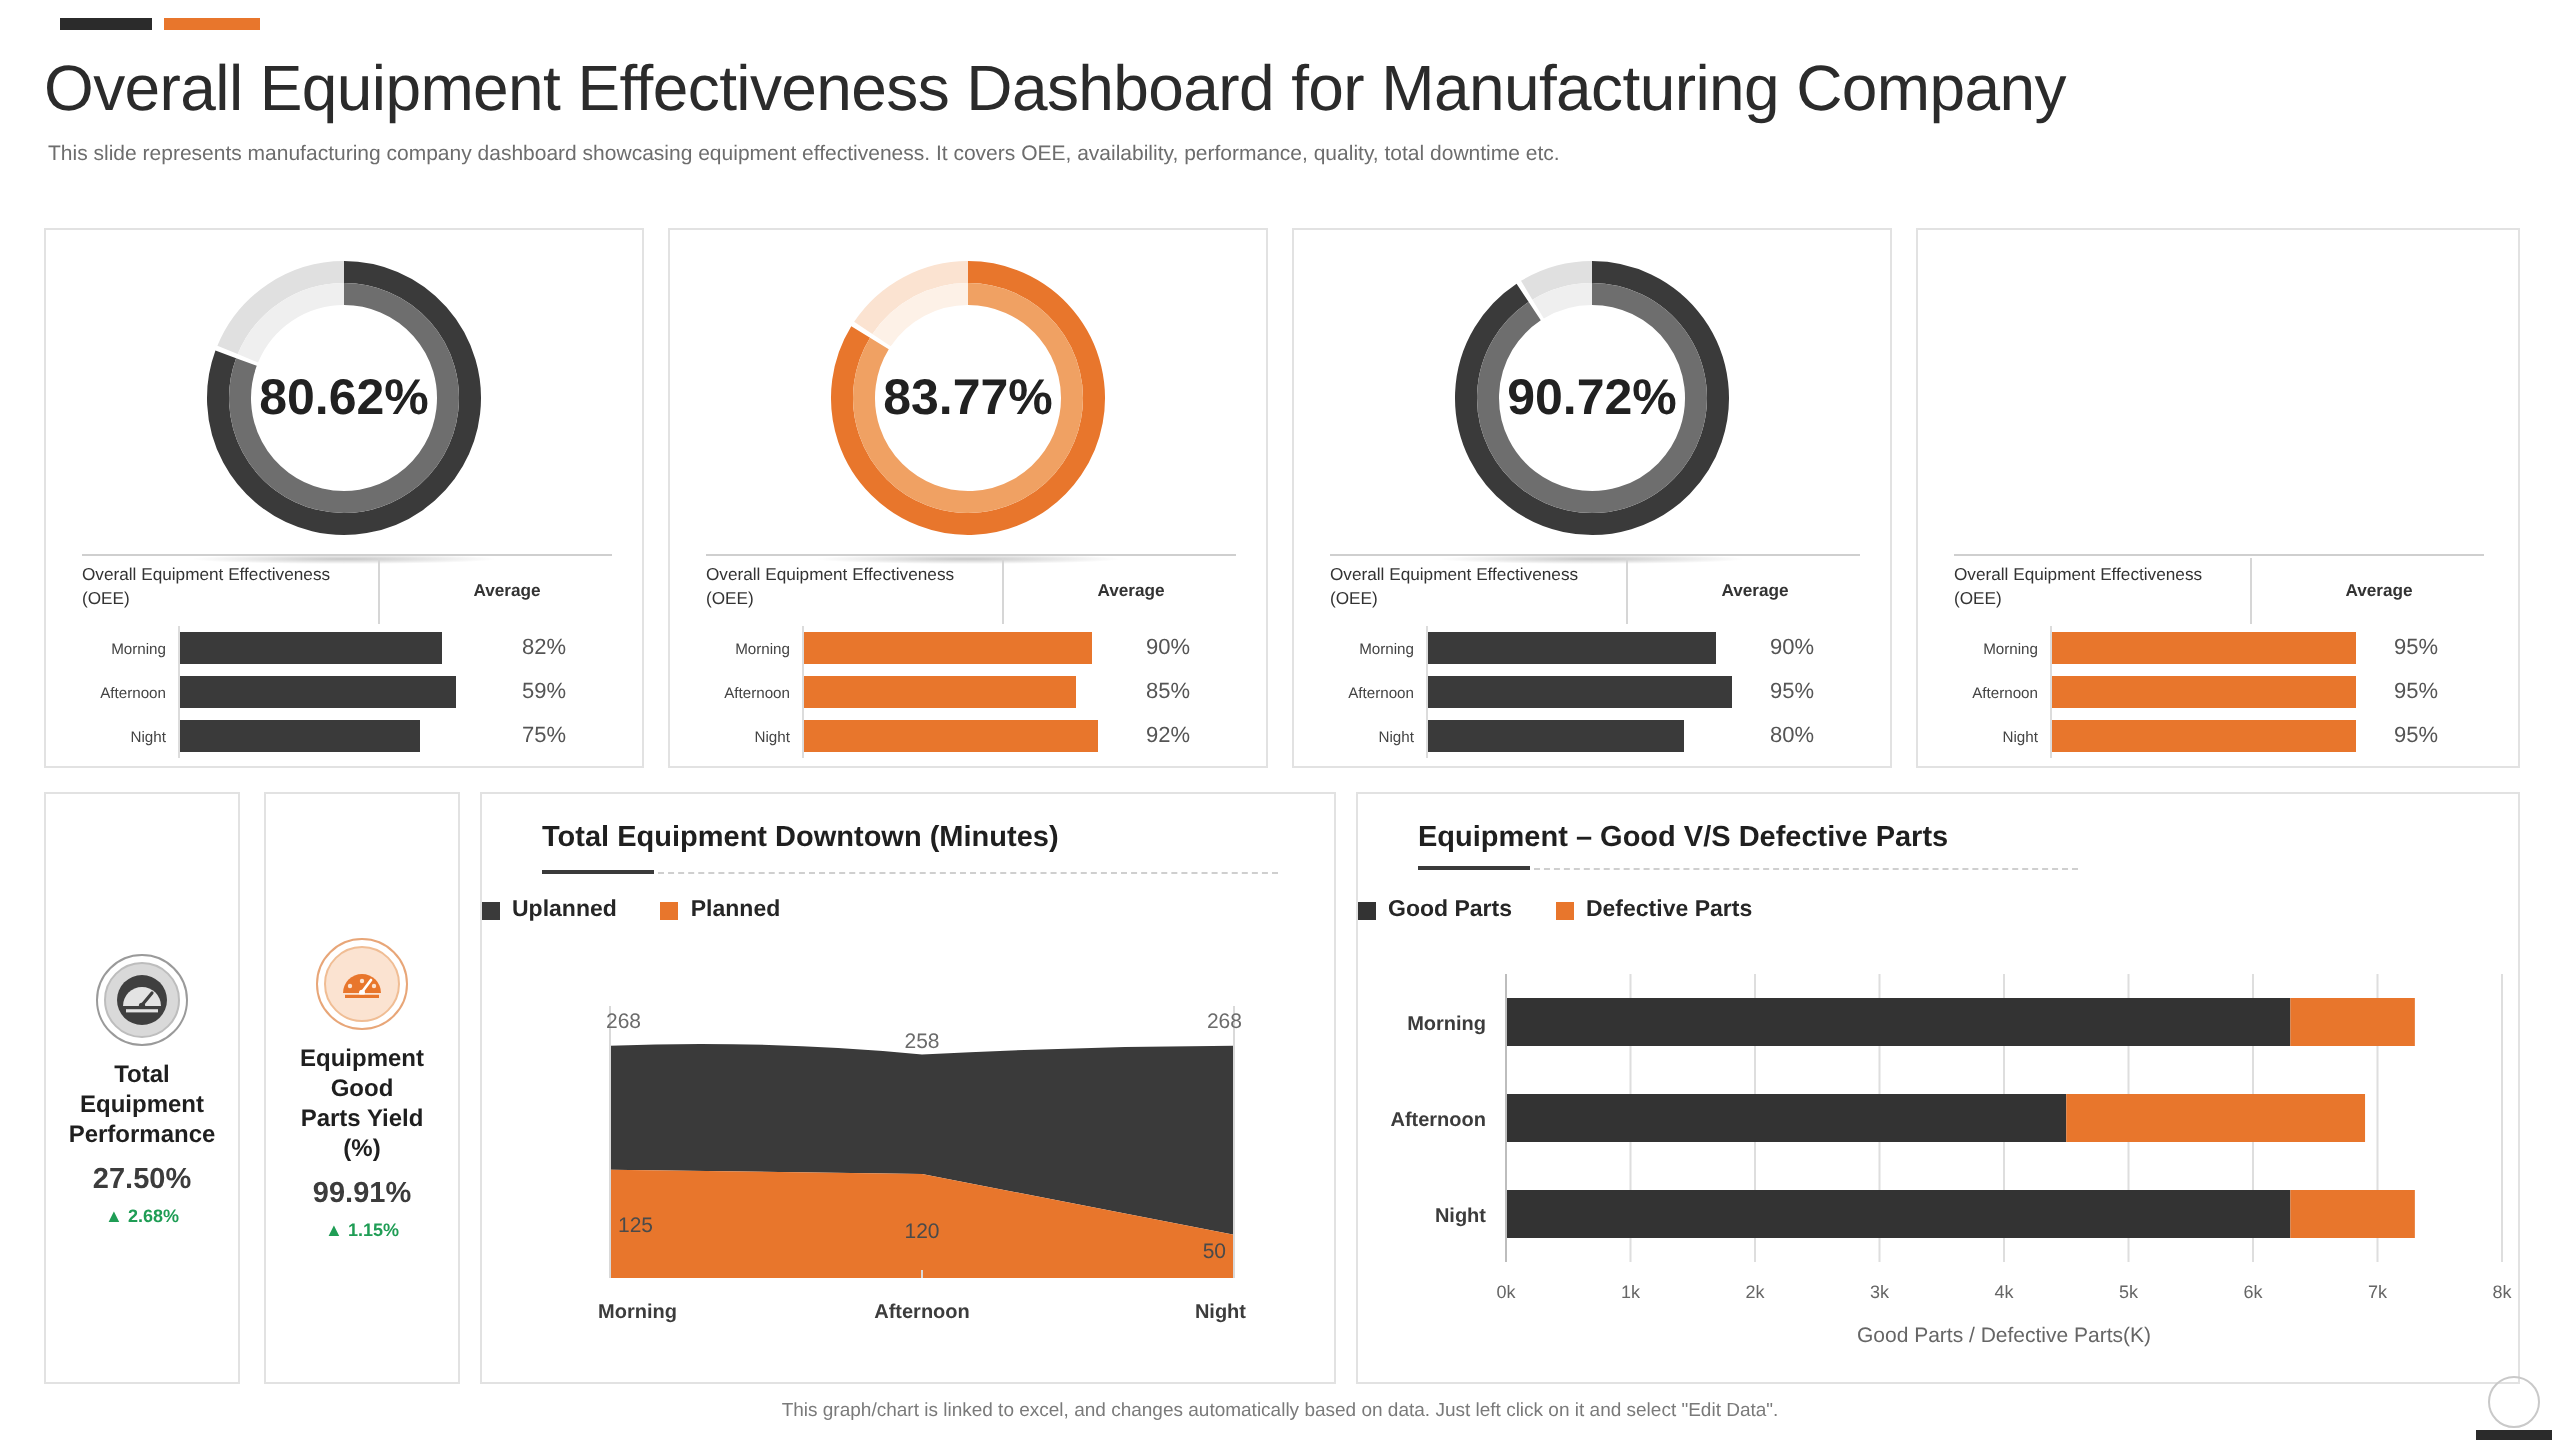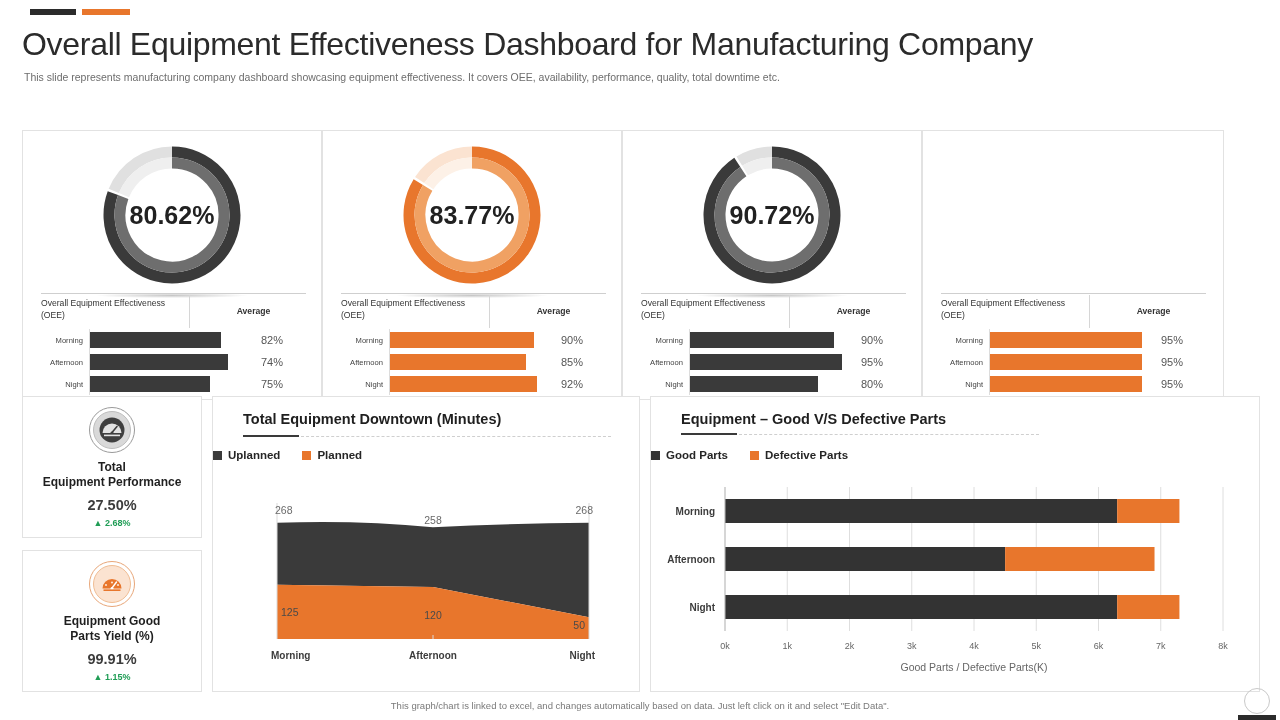--- a/index.html
+++ b/index.html
@@ -20,22 +20,22 @@
     position: absolute; left: 22px; top: 26px;
     font-size: 32px; font-weight: 400; color: #2b2b2b;
     letter-spacing: -0.3px; white-space: nowrap;
   }
   .page-subtitle {
     position: absolute; left: 24px; top: 71px;
     font-size: 10.5px; color: #6d6d6d; white-space: nowrap;
   }
 
   
-  .kpi-row { position: absolute; left: 22px; top: 130px; width: 1238px; height: 270px;
-             display: flex; }
+  .kpi-row { position: absolute; left: 22px; top: 114px; width: 1238px; height: 270px;
+             display: flex; gap: 12px; }
   .kpi-card {
     width: 300px; height: 270px; background: #fff;
     border: 1px solid #e2e2e2; position: relative;
   }
   .kpi-card.wide { width: 302px; }
 
   .donut-wrap { position: absolute; left: 0; top: 8px; width: 100%; height: 155px; }
   .donut { display: block; margin: 0 auto; }
 
   .donut-center-text {
@@ -70,21 +70,21 @@
     width: 48px; text-align: right; padding-right: 6px;
     font-size: 7.6px; color: #444;
   }
   .kpi-bar-track { position: relative; width: 166px; height: 22px; border-left: 1px solid #dcdcdc; }
   .kpi-bar-fill { position: absolute; left: 0; top: 3px; height: 16px; }
   .kpi-bar-val { font-size: 11px; color: #555; padding-left: 6px; white-space: nowrap; }
 
   
   .bottom { position: absolute; left: 22px; top: 396px; width: 1238px; height: 296px; display: flex; gap: 10px; }
 
-  .left-col { width: 180px; display: flex; flex-direction: column; gap: 12px; }
+  .left-col { width: 208px; display: flex; flex-direction: row; gap: 12px; }
   .mini-card {
     flex: 1; border: 1px solid #e2e2e2; background: #fff;
     display: flex; flex-direction: column; align-items: center; justify-content: center;
     padding: 6px 8px;
   }
   .mini-icon { width: 48px; height: 48px; margin-bottom: 6px; }
   .mini-title { font-size: 12px; font-weight: 700; color: #1f1f1f; text-align: center; line-height: 1.25; }
   .mini-value { font-size: 14.5px; font-weight: 700; color: #3c3c3c; margin-top: 7px; }
   .mini-delta { font-size: 9px; font-weight: 700; color: #1f9d55; margin-top: 5px; }
 
@@ -156,21 +156,21 @@
         <span class="kpi-bar-track">
           <span class="kpi-bar-fill" style="width:131.2px;background:#3a3a3a"></span>
         </span>
         <span class="kpi-bar-val">82%</span>
       </div>
       <div class="kpi-bar-row">
         <span class="kpi-bar-label">Afternoon</span>
         <span class="kpi-bar-track">
           <span class="kpi-bar-fill" style="width:137.6px;background:#3a3a3a"></span>
         </span>
-        <span class="kpi-bar-val">74%</span>
+        <span class="kpi-bar-val">59%</span>
       </div>
       <div class="kpi-bar-row">
         <span class="kpi-bar-label">Night</span>
         <span class="kpi-bar-track">
           <span class="kpi-bar-fill" style="width:120px;background:#3a3a3a"></span>
         </span>
         <span class="kpi-bar-val">75%</span>
       </div>
         </div>
   </div>

